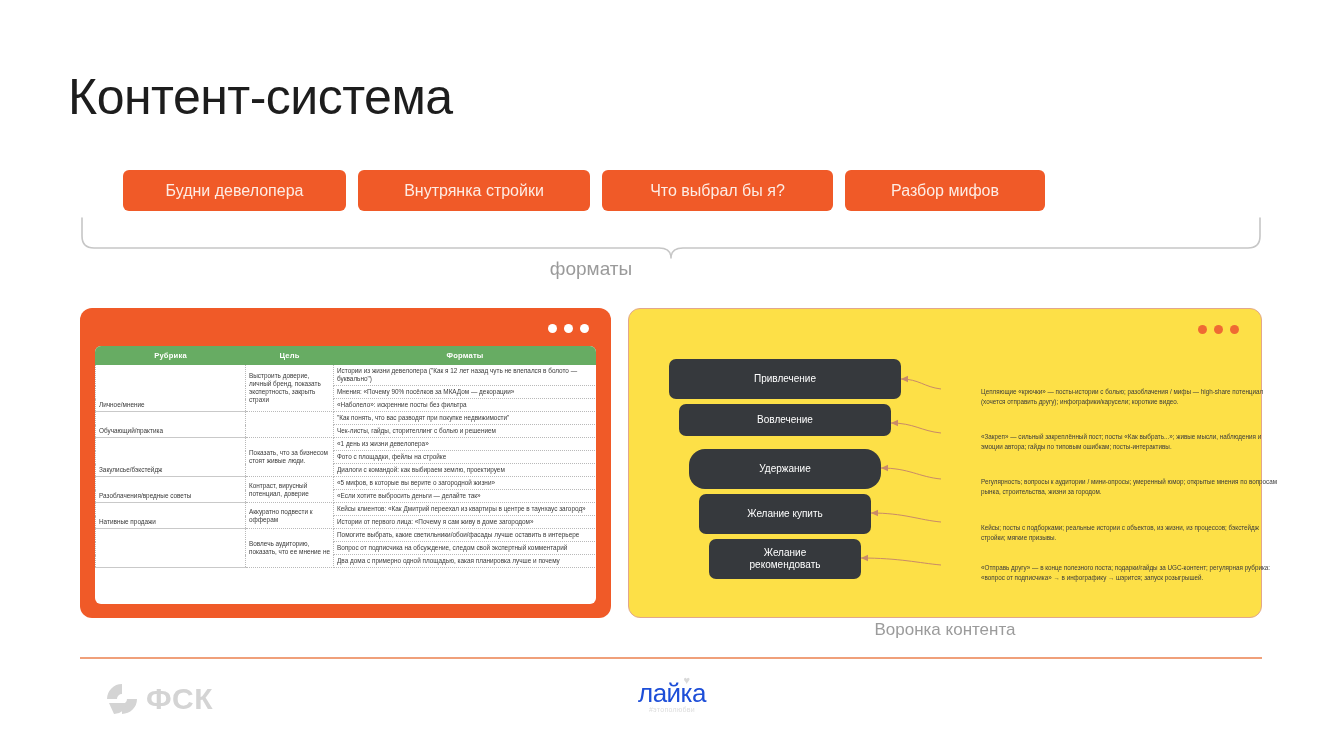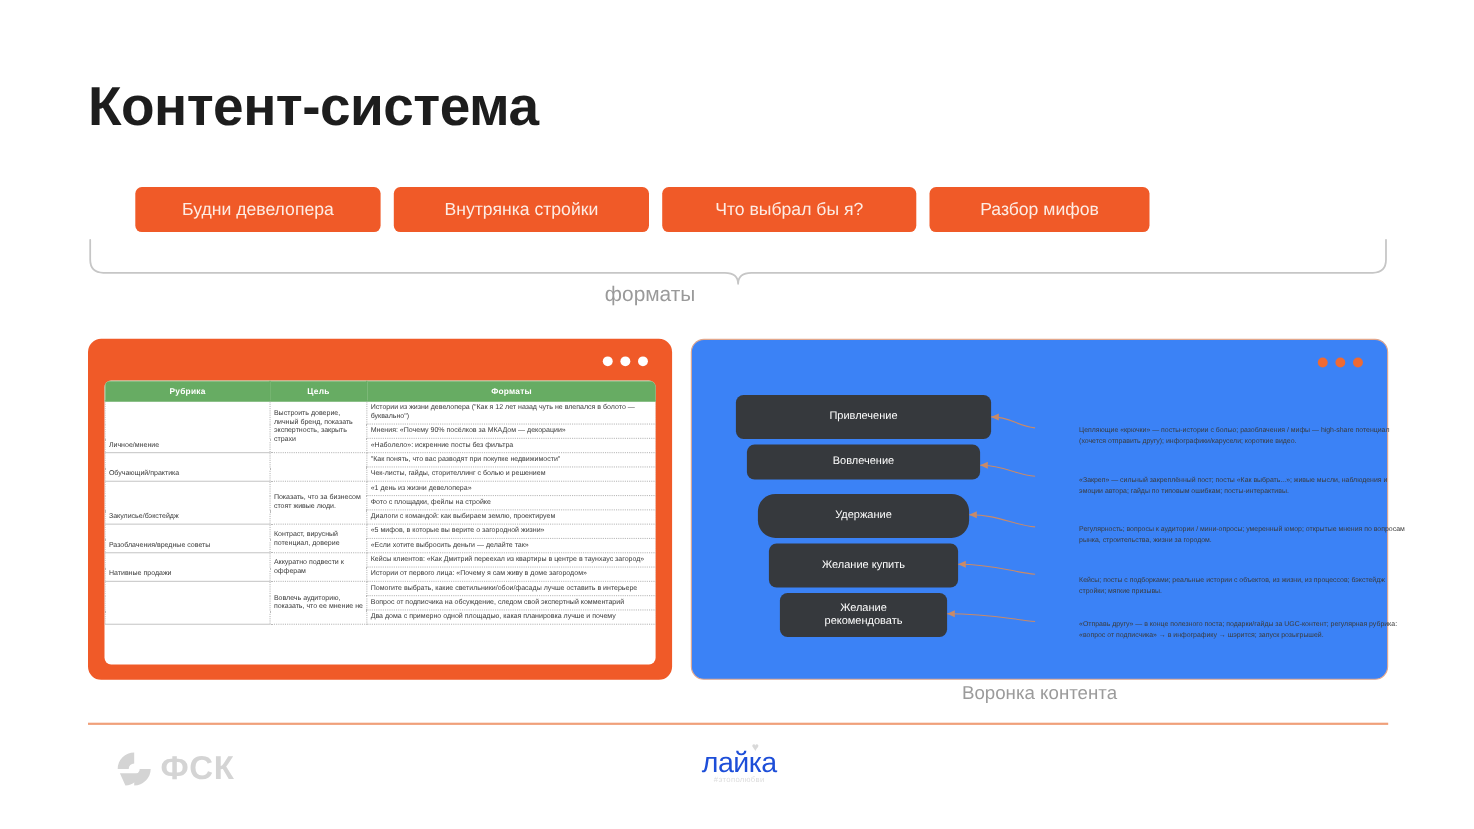--- a/index.html
+++ b/index.html
@@ -8,22 +8,22 @@
     background:#ffffff;
     font-family:"Liberation Sans","DejaVu Sans",sans-serif;
     overflow:hidden;
     position:relative;
     color:#2b2b2b;
   }
   .slide{position:relative;width:1340px;height:754px;}
 
   
   .page-title{
-    position:absolute;left:80px;top:72px;
-    font-size:50px;font-weight:700;letter-spacing:-0.5px;
+    position:absolute;left:68px;top:72px;
+    font-size:50px;font-weight:400;letter-spacing:-0.5px;
     color:#1d1d1d;line-height:1;
   }
 
   
   .pills{
     position:absolute;left:80px;top:170px;
     width:1182px;display:flex;gap:12px;padding-left:43px;
   }
   .pill{
     background:#f05a28;color:#fdece4;
@@ -49,21 +49,21 @@
   }
 
   
   .card-left{
     position:absolute;left:80px;top:308px;width:531px;height:310px;
     background:#f05a28;border-radius:12px;
     box-sizing:border-box;
   }
   .card-right{
     position:absolute;left:628px;top:308px;width:634px;height:310px;
-    background:#3b82f6;border:1.5px solid #e2a78c;border-radius:12px;
+    background:#fde047;border:1.5px solid #e2a78c;border-radius:12px;
     box-sizing:border-box;
   }
   .dots{position:absolute;display:flex;gap:7px;}
   .dots .dot{width:9px;height:9px;border-radius:50%;}
   .dots.left{right:22px;top:16px;}
   .dots.left .dot{background:#ffffff;}
   .dots.right{right:22px;top:16px;}
   .dots.right .dot{background:#ef6a33;}
 
   .caption{

